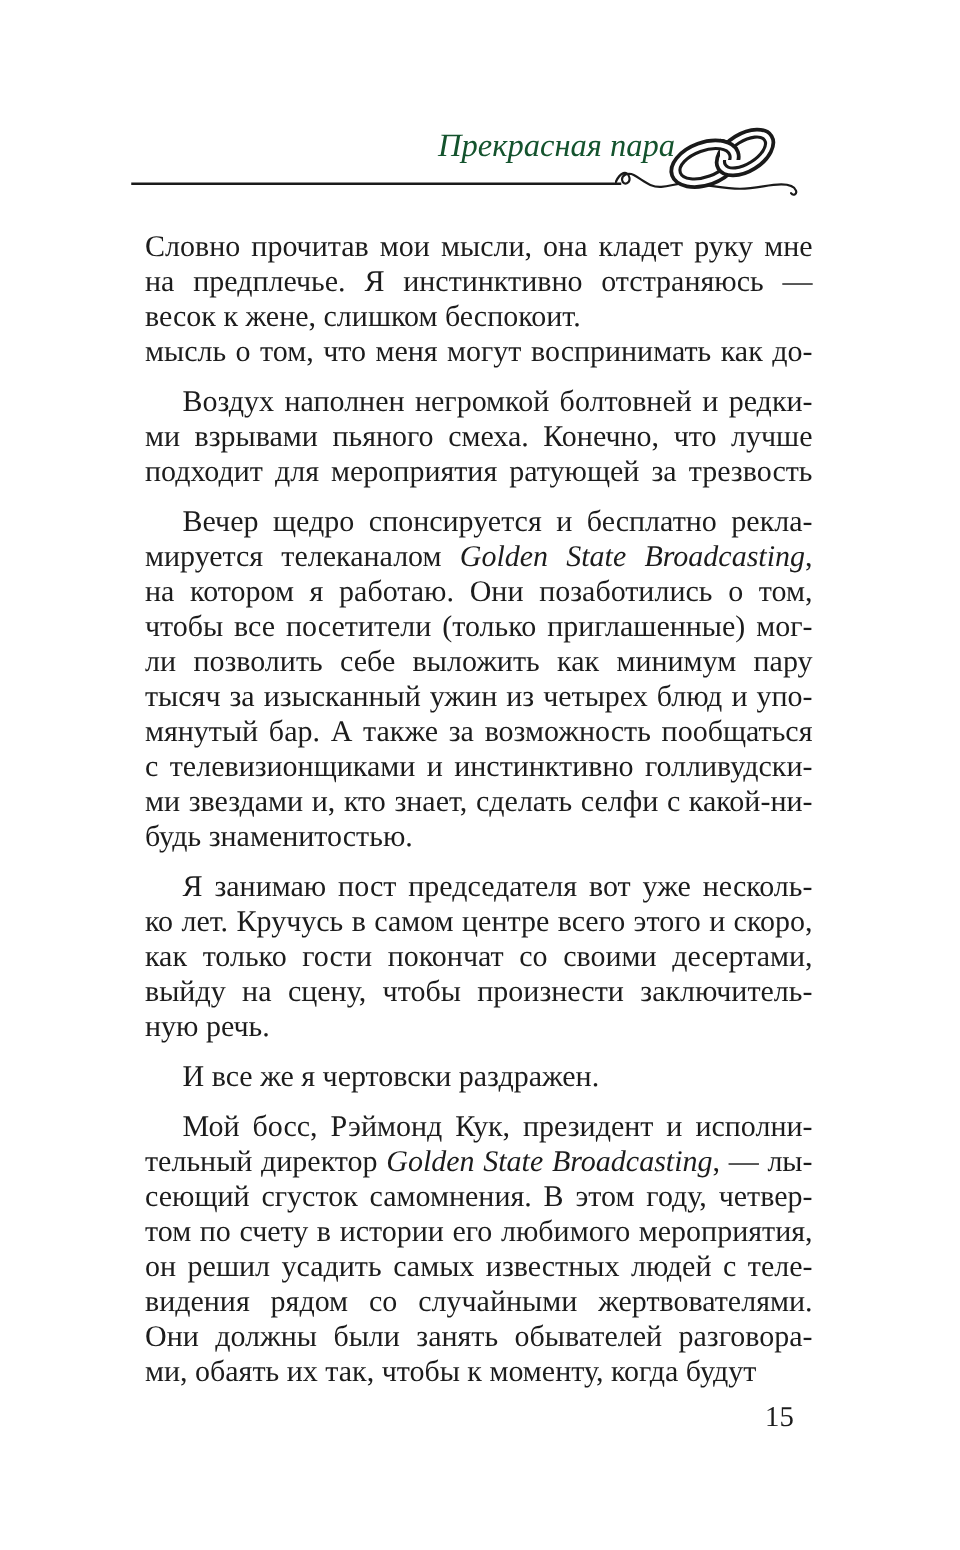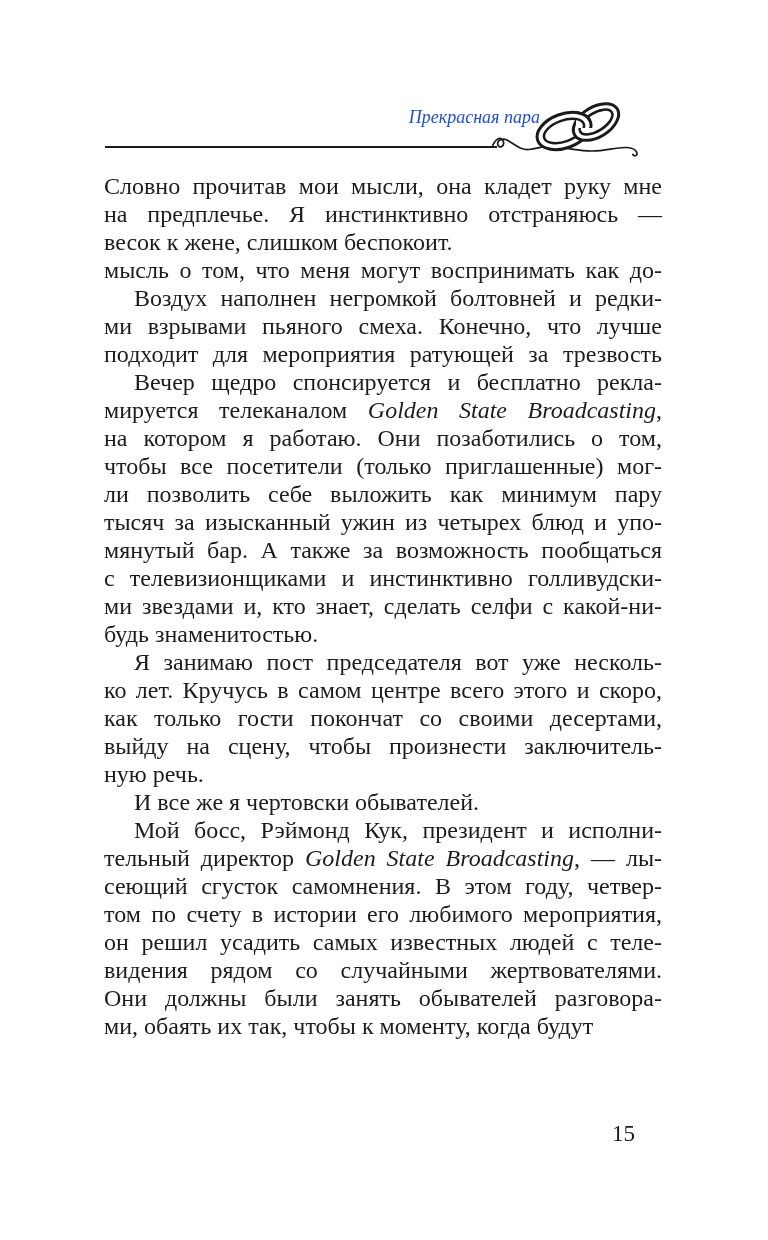--- a/index.html
+++ b/index.html
@@ -15,24 +15,24 @@
     overflow: hidden;
     font-family: "Liberation Serif", "DejaVu Serif", serif;
     color: #1c1c1c;
   }
   
   .running-title {
     position: absolute;
     top: 104px;
     right: 228px;
     font-style: italic;
-    font-size: 18px;
+    font-size: 26px;
     line-height: 26px;
     white-space: nowrap;
-    color: #1d4ed8;
+    color: #14532d;
   }
   .head-rule {
     position: absolute;
     left: 105px;
     top: 146px;
     width: 392px;
     height: 1.5px;
     background: #1a1a1a;
   }
   .rings-ornament {
@@ -44,21 +44,21 @@
   }
   
   .body-text {
     position: absolute;
     left: 104px;
     top: 172px;
     width: 558px;
     font-size: 24px;
     line-height: 28px;
   }
-  .para { margin: 0; }
+  .para { margin: 12px; }
   .line {
     text-align: justify;
     text-align-last: justify;
     white-space: normal;
   }
   .line.last { text-align-last: left; }
   .para.indent .line:first-child { text-indent: 30px; }
   .line i { font-style: italic; }
   
   .folio {
@@ -137,21 +137,21 @@
         <div class="line last"><span>будь знаменитостью.</span></div>
       </div>
       <div class="para indent">
         <div class="line"><span>Я занимаю пост председателя вот уже несколь-</span></div>
         <div class="line"><span>ко лет. Кручусь в самом центре всего этого и скоро,</span></div>
         <div class="line"><span>как только гости покончат со своими десертами,</span></div>
         <div class="line"><span>выйду на сцену, чтобы произнести заключитель-</span></div>
         <div class="line last"><span>ную речь.</span></div>
       </div>
       <div class="para indent">
-        <div class="line last"><span>И все же я чертовски обывателей.</span></div>
+        <div class="line last"><span>И все же я чертовски раздражен.</span></div>
       </div>
       <div class="para indent">
         <div class="line"><span>Мой босс, Рэймонд Кук, президент и исполни-</span></div>
         <div class="line"><span>тельный директор </span><i>Golden State Broadcasting</i><span>, — лы-</span></div>
         <div class="line"><span>сеющий сгусток самомнения. В этом году, четвер-</span></div>
         <div class="line"><span>том по счету в истории его любимого мероприятия,</span></div>
         <div class="line"><span>он решил усадить самых известных людей с теле-</span></div>
         <div class="line"><span>видения рядом со случайными жертвователями.</span></div>
         <div class="line"><span>Они должны были занять обывателей разговора-</span></div>
         <div class="line last"><span>ми, обаять их так, чтобы к моменту, когда будут</span></div>

